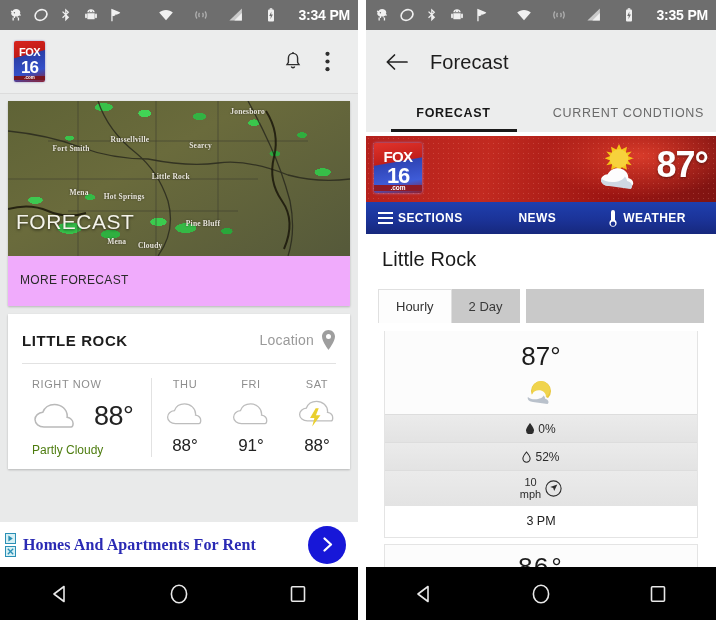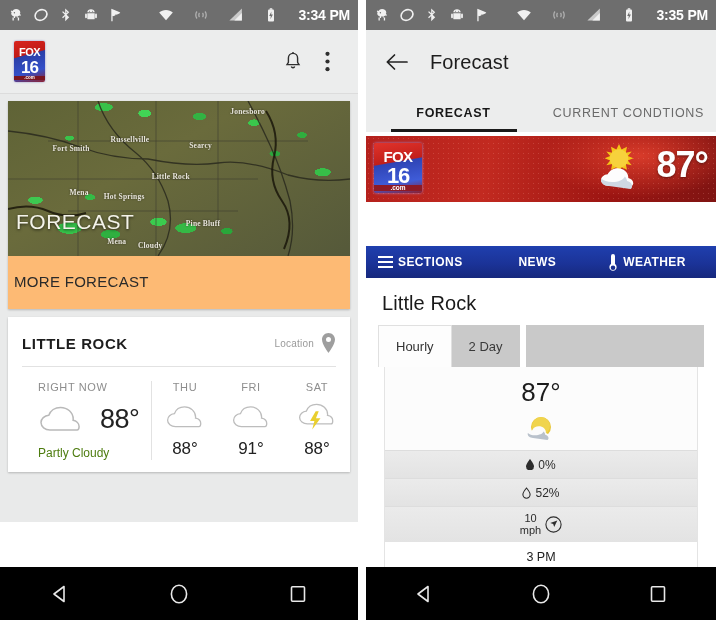--- a/index.html
+++ b/index.html
@@ -74,34 +74,34 @@
   .map-city {
     position:absolute; color: #e9e6dc; font-size: 7.5px; font-weight: bold;
     font-family: "Liberation Serif", serif; text-shadow: 0 0 2px rgba(0,0,0,.6);
     white-space: nowrap; letter-spacing: .2px;
   }
   .map-forecast-label {
     position:absolute; left: 8px; bottom: 22px; color:#f4f3ea;
     font-size: 21px; letter-spacing: .5px; text-shadow: 0 1px 3px rgba(0,0,0,.65);
   }
   .more-forecast {
-    padding: 17px 6px 19px; font-size: 15px; color:#2a2a2a; letter-spacing:.3px;
-    background:#fdba74;
+    padding: 17px 12px 19px; font-size: 12px; color:#2a2a2a; letter-spacing:.3px;
+    background:#f0abfc;
   }
 
   
   .wx-card { margin-top: 8px; padding: 0 0 6px; }
   .wx-head { display:flex; align-items:center; padding: 16px 14px 13px; }
   .wx-city { font-size: 15px; font-weight: bold; color:#1d1d1d; letter-spacing:.6px; }
   .wx-head-spacer { flex:1; }
-  .wx-location { font-size: 10px; color:#9a9a9a; letter-spacing:.2px; }
+  .wx-location { font-size: 14px; color:#9a9a9a; letter-spacing:.2px; }
   .pin { margin-left: 7px; display:flex; align-items:center; }
   .wx-rule { height:1px; background:#e2e2e2; margin: 0 14px; }
   .wx-body { display:flex; padding: 14px 0 6px; }
-  .wx-now { width: 143px; padding-left: 30px; }
+  .wx-now { width: 143px; padding-left: 24px; }
   .wx-lbl { font-size: 11px; color:#8d8d8d; letter-spacing:.6px; }
   .wx-now-row { display:flex; align-items:center; margin-top: 10px; }
   .wx-now-temp { font-size: 27px; color:#222; margin-left: 16px; letter-spacing:-.5px; }
   .wx-cond { font-size: 12px; color:#4d7c0f; margin-top: 11px; }
   .wx-days { flex:1; display:flex; border-left: 1px solid #e2e2e2; }
   .wx-day { flex:1; text-align:center; }
   .wx-day-name { font-size: 11px; color:#8d8d8d; letter-spacing:.6px; }
   .wx-day-ico { height: 38px; display:flex; align-items:center; justify-content:center; margin-top: 5px; }
   .wx-day-temp { font-size: 17px; color:#222; margin-top: 3px; }
 
@@ -161,31 +161,31 @@
   .wb-logo .fx { font-size: 15px; font-weight:bold; letter-spacing:-.6px; }
   .wb-logo .sx { font-size: 22px; font-weight:bold; letter-spacing:-1.2px; margin-top:1px; }
   .wb-logo .cm { position:absolute; bottom:2px; width:100%; text-align:center;
     font-size: 6.5px; font-weight:bold; background:#8d1a26; }
   .wb-sun { position:absolute; right: 68px; top: 6px; }
   .wb-temp { position:absolute; right: 8px; top: 8px; color:#fff; font-size: 36px;
     font-weight:bold; letter-spacing:-1px; text-shadow: 0 1px 3px rgba(0,0,0,.45); }
 
   .wnav { height: 32px; display:flex; align-items:center;
     background: linear-gradient(180deg,#1f3fae 0%, #1b3398 55%, #16287d 100%);
-    color:#fff; font-size: 12px; font-weight:bold; letter-spacing:.4px;margin-top:44px; }
+    color:#fff; font-size: 12px; font-weight:bold; letter-spacing:.4px; }
   .wnav-item { display:flex; align-items:center; gap:5px; }
   .wnav-sections { margin-left: 12px; }
   .wnav-news { margin-left: 56px; }
   .wnav-weather { margin-left: 52px; }
   .hamburger { display:flex; flex-direction:column; gap:2.5px; }
   .hamburger i { display:block; width: 15px; height: 2.6px; background:#fff; }
 
   .r-content { background:#fff; }
   .r-city { font-size: 20px; color:#1a1a1a; padding: 14px 16px 10px; letter-spacing:.1px; }
-  .seg { display:flex; margin: 0 12px; height: 42px; }
+  .seg { display:flex; margin: 8px 12px; height: 34px; }
   .seg-tab { padding: 0 17px; display:flex; align-items:center; font-size: 13px; color:#333; }
   .seg-tab.active { background:#fdfdfd; border-top:1px solid #e0e0e0; border-left:1px solid #e0e0e0; border-right:1px solid #e0e0e0; }
   .seg-tab.idle { background:#c9c9c9; color:#3a3a3a; }
   .seg-rest { flex:1; background:#c9c9c9; margin-left: 6px; }
 
   .hr-card { margin: 0 18px; border:1px solid #e4e4e4; border-top:none; background:#fcfcfc; }
   .hr-temp { text-align:center; font-size: 26px; color:#1c1c1c; padding: 10px 0 2px; }
   .hr-ico { height: 40px; display:flex; align-items:center; justify-content:center; }
   .hr-row {
     height: 28px; display:flex; align-items:center; justify-content:center;
@@ -353,20 +353,38 @@
                   <path fill="#e9cf2f" d="M21.5 10.5l-6.5 11h5l-2.5 10 9.5-13h-5.2l3.2-8z"></path>
                 </svg>
               </div>
               <div class="wx-day-temp">88°</div>
             </div>
           </div>
         </div>
       </div>
     </div>
 
+    <div class="adbar">
+      <div class="ad-mark">
+        <svg width="11" height="11" viewBox="0 0 11 11">
+          <rect x=".5" y=".5" width="10" height="10" fill="#d6f0f5" stroke="#2a8fb5"></rect>
+          <path fill="#2a8fb5" d="M3.4 2.6l4.4 2.9-4.4 2.9z"></path>
+        </svg>
+        <svg width="11" height="11" viewBox="0 0 11 11">
+          <rect x=".5" y=".5" width="10" height="10" fill="#d6f0f5" stroke="#2a8fb5"></rect>
+          <path stroke="#2a8fb5" stroke-width="1.3" d="M2.8 2.8l5.4 5.4M8.2 2.8L2.8 8.2"></path>
+        </svg>
+      </div>
+      <div class="ad-text">Homes And Apartments For Rent</div>
+      <div class="ad-cta">
+        <svg width="19" height="19" viewBox="0 0 19 19">
+          <path fill="none" stroke="#fff" stroke-width="2.3" stroke-linecap="round" stroke-linejoin="round" d="M6.5 3.5L13 9.5 6.5 15.5"></path>
+        </svg>
+      </div>
+    </div>
 
     <div class="navbar">
       <div class="nav-btn">
         <svg width="22" height="22" viewBox="0 0 22 22">
           <path fill="none" stroke="#e8e8e8" stroke-width="1.6" stroke-linejoin="round" d="M15 3.5L5 11l10 7.5z"></path>
         </svg>
       </div>
       <div class="nav-btn">
         <svg width="22" height="24" viewBox="0 0 22 24">
           <ellipse cx="11" cy="12" rx="7.6" ry="8.8" fill="none" stroke="#e8e8e8" stroke-width="1.6"></ellipse>

